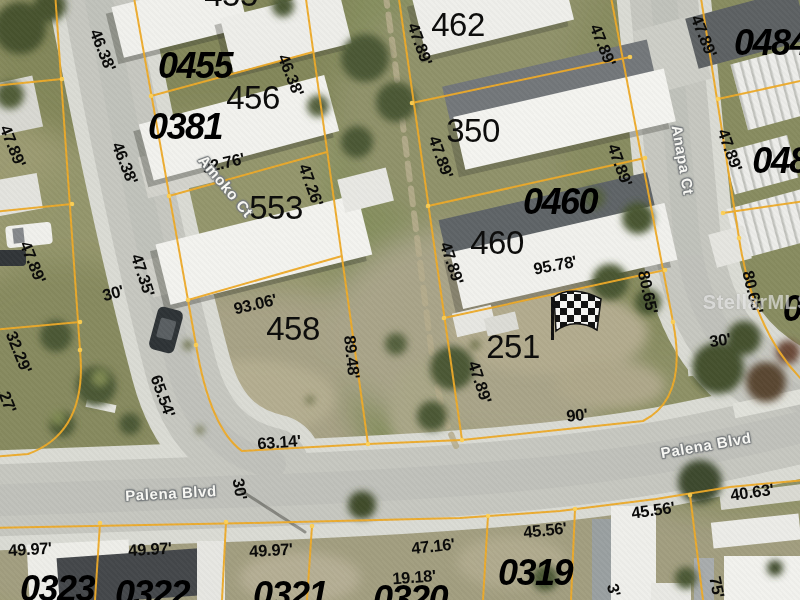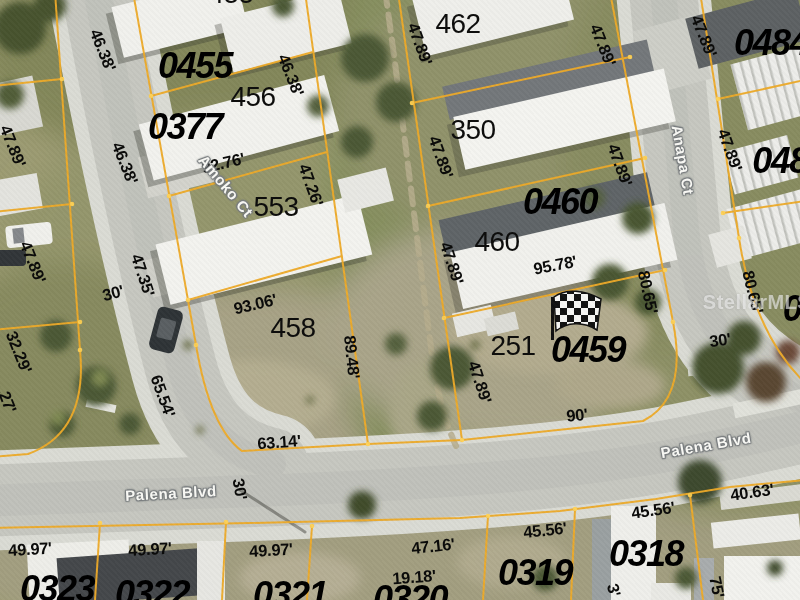--- a/index.html
+++ b/index.html
@@ -1,21 +1,21 @@
 <!DOCTYPE html>
 <html><head>
 <meta charset="utf-8">
 <style>
   html,body{margin:0;padding:0;background:#222;}
   #stage{position:relative;width:800px;height:600px;overflow:hidden;background:#9c9b72;
          font-family:"Liberation Sans",sans-serif;}
   #stage svg{position:absolute;left:0;top:0;}
   .lbl{position:absolute;white-space:nowrap;line-height:1;z-index:5;}
   .pid{font-weight:700;font-style:italic;font-size:36px;letter-spacing:-1.5px;color:#000;}
-  .lot{font-weight:400;font-size:28px;letter-spacing:-0.5px;color:#0d0d0c;}
+  .lot{font-weight:400;font-size:33px;letter-spacing:-0.5px;color:#0d0d0c;}
   .dim{font-weight:700;font-size:16.5px;letter-spacing:-0.3px;color:#0b0b0a;}
   .street{font-weight:700;font-size:15px;letter-spacing:0.6px;color:#f7f7f3;
           text-shadow:-1px -1px 1px #787c7e,1px -1px 1px #787c7e,-1px 1px 1px #787c7e,1px 1px 1px #787c7e,0 0 3px #6a6e70;}
   .wm{font-weight:600;font-size:20px;letter-spacing:0.5px;color:rgba(255,255,255,0.55);
       text-shadow:0 0 2px rgba(110,110,110,0.35);}
   #grain{position:absolute;left:0;top:0;width:800px;height:600px;z-index:4;pointer-events:none;
          background:repeating-linear-gradient(47deg,rgba(0,0,0,0.02) 0 2px,rgba(255,255,255,0.02) 2px 4px);}
 </style>
 </head>
 <body>
@@ -268,32 +268,30 @@
 
   <g>
     <rect x="551" y="297" width="3" height="43" fill="#101010"></rect>
     <path d="M554,297 C566,288 584,290 601,299 L597,330 C583,321 567,322 556,331 Z" fill="url(#checks)" stroke="#101010" stroke-width="1.5"></path>
   </g>
 </svg>
 
 <div id="grain"></div>
 
 <div class="lbl pid" style="left:195px;top:66px;transform:translate(-50%,-50%)">0455</div>
-<div class="lbl pid" style="left:185px;top:127px;transform:translate(-50%,-50%)">0377</div>
-<div class="lbl pid" style="left:588px;top:350px;transform:translate(-50%,-50%)">0459</div>
+<div class="lbl pid" style="left:185px;top:127px;transform:translate(-50%,-50%)">0381</div>
 <div class="lbl pid" style="left:560px;top:202px;transform:translate(-50%,-50%)">0460</div>
 <div class="lbl pid" style="left:771px;top:43px;transform:translate(-50%,-50%)">0484</div>
 <div class="lbl pid" style="left:780px;top:161px;transform:translate(-50%,-50%)">048</div>
 <div class="lbl pid" style="left:792px;top:309px;transform:translate(-50%,-50%)">0</div>
 <div class="lbl pid" style="left:57px;top:589px;transform:translate(-50%,-50%)">0323</div>
 <div class="lbl pid" style="left:152px;top:594px;transform:translate(-50%,-50%)">0322</div>
 <div class="lbl pid" style="left:290px;top:595px;transform:translate(-50%,-50%)">0321</div>
 <div class="lbl pid" style="left:410px;top:599px;transform:translate(-50%,-50%)">0320</div>
 <div class="lbl pid" style="left:535px;top:573px;transform:translate(-50%,-50%)">0319</div>
-<div class="lbl pid" style="left:646px;top:554px;transform:translate(-50%,-50%)">0318</div>
 
 <div class="lbl lot" style="left:231px;top:-6px;transform:translate(-50%,-50%)">455</div>
 <div class="lbl lot" style="left:253px;top:97px;transform:translate(-50%,-50%)">456</div>
 <div class="lbl lot" style="left:276px;top:207px;transform:translate(-50%,-50%)">553</div>
 <div class="lbl lot" style="left:293px;top:328px;transform:translate(-50%,-50%)">458</div>
 <div class="lbl lot" style="left:513px;top:346px;transform:translate(-50%,-50%)">251</div>
 <div class="lbl lot" style="left:497px;top:242px;transform:translate(-50%,-50%)">460</div>
 <div class="lbl lot" style="left:473px;top:130px;transform:translate(-50%,-50%)">350</div>
 <div class="lbl lot" style="left:458px;top:24px;transform:translate(-50%,-50%)">462</div>
 

